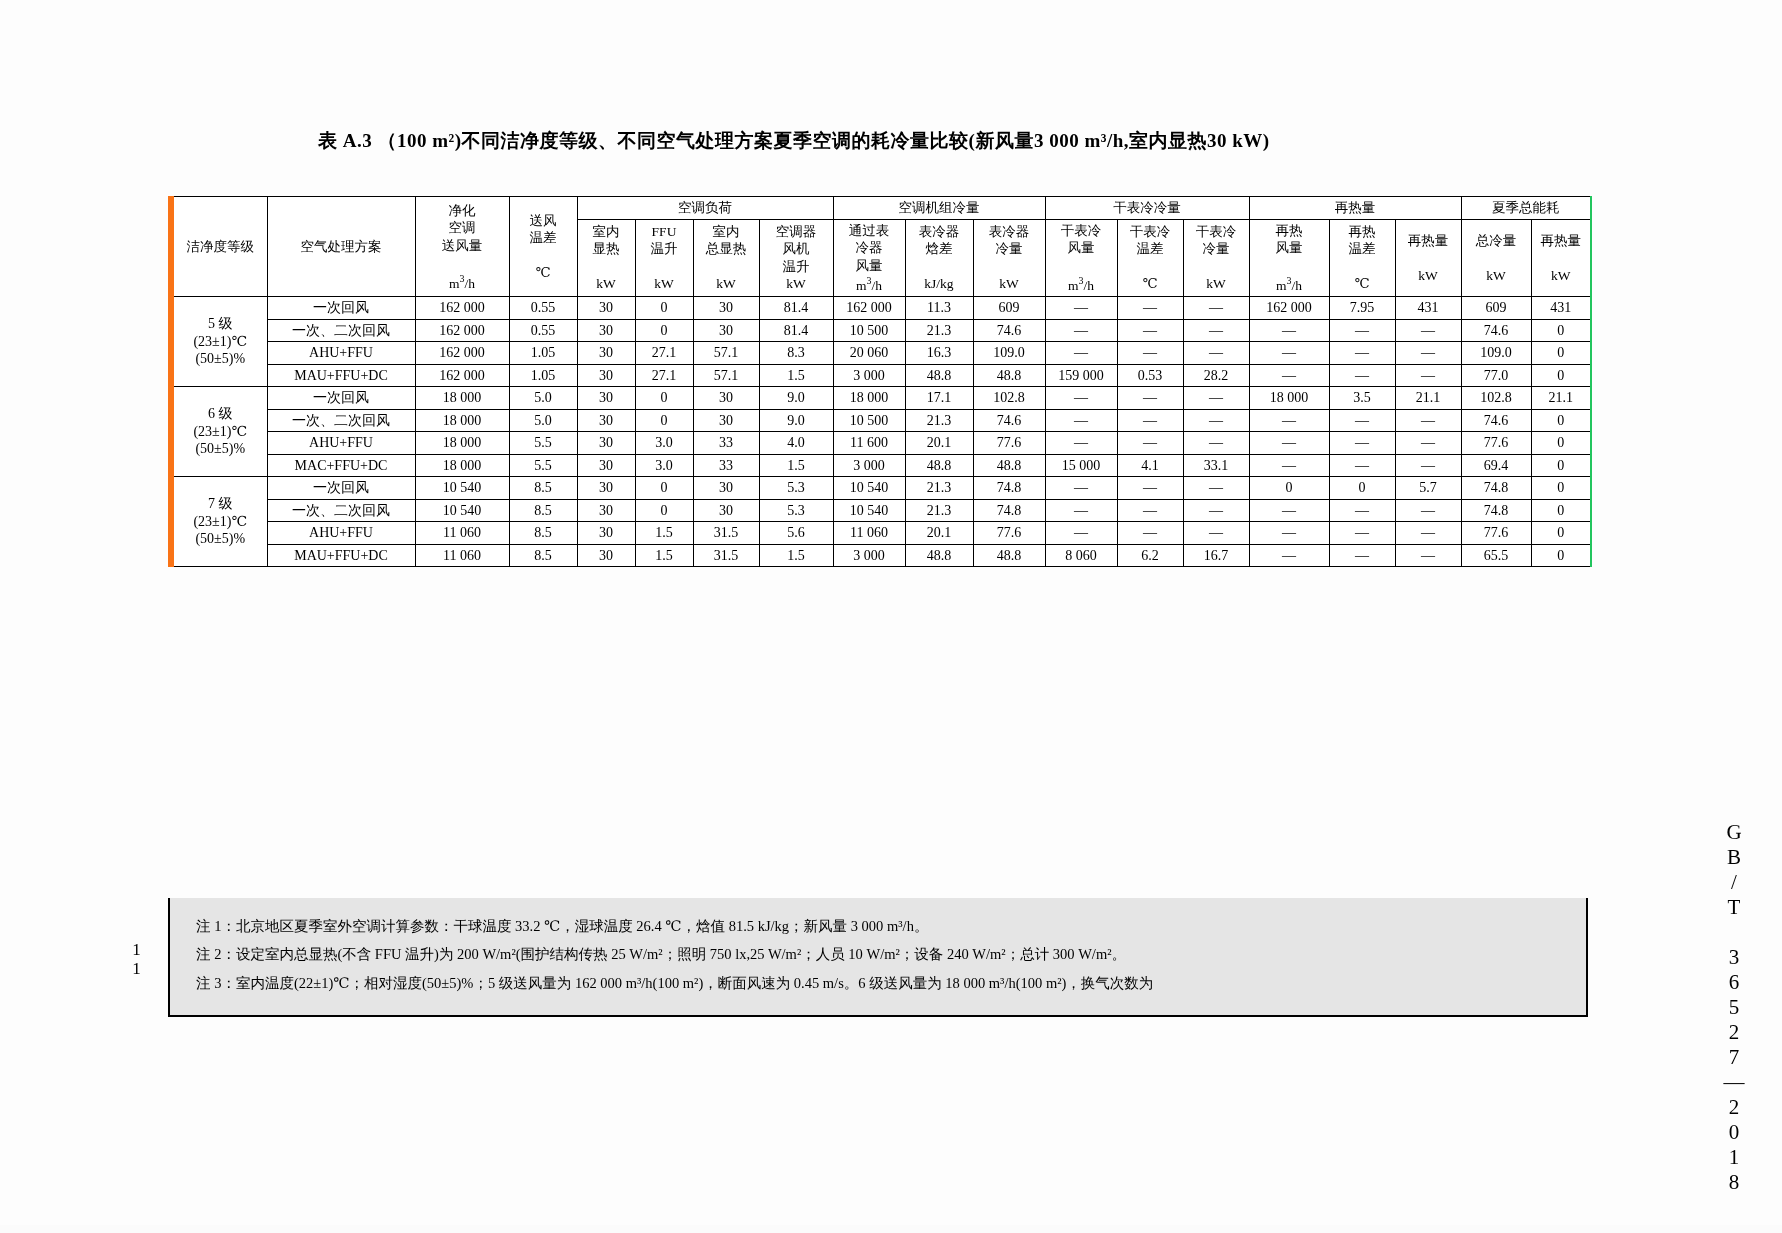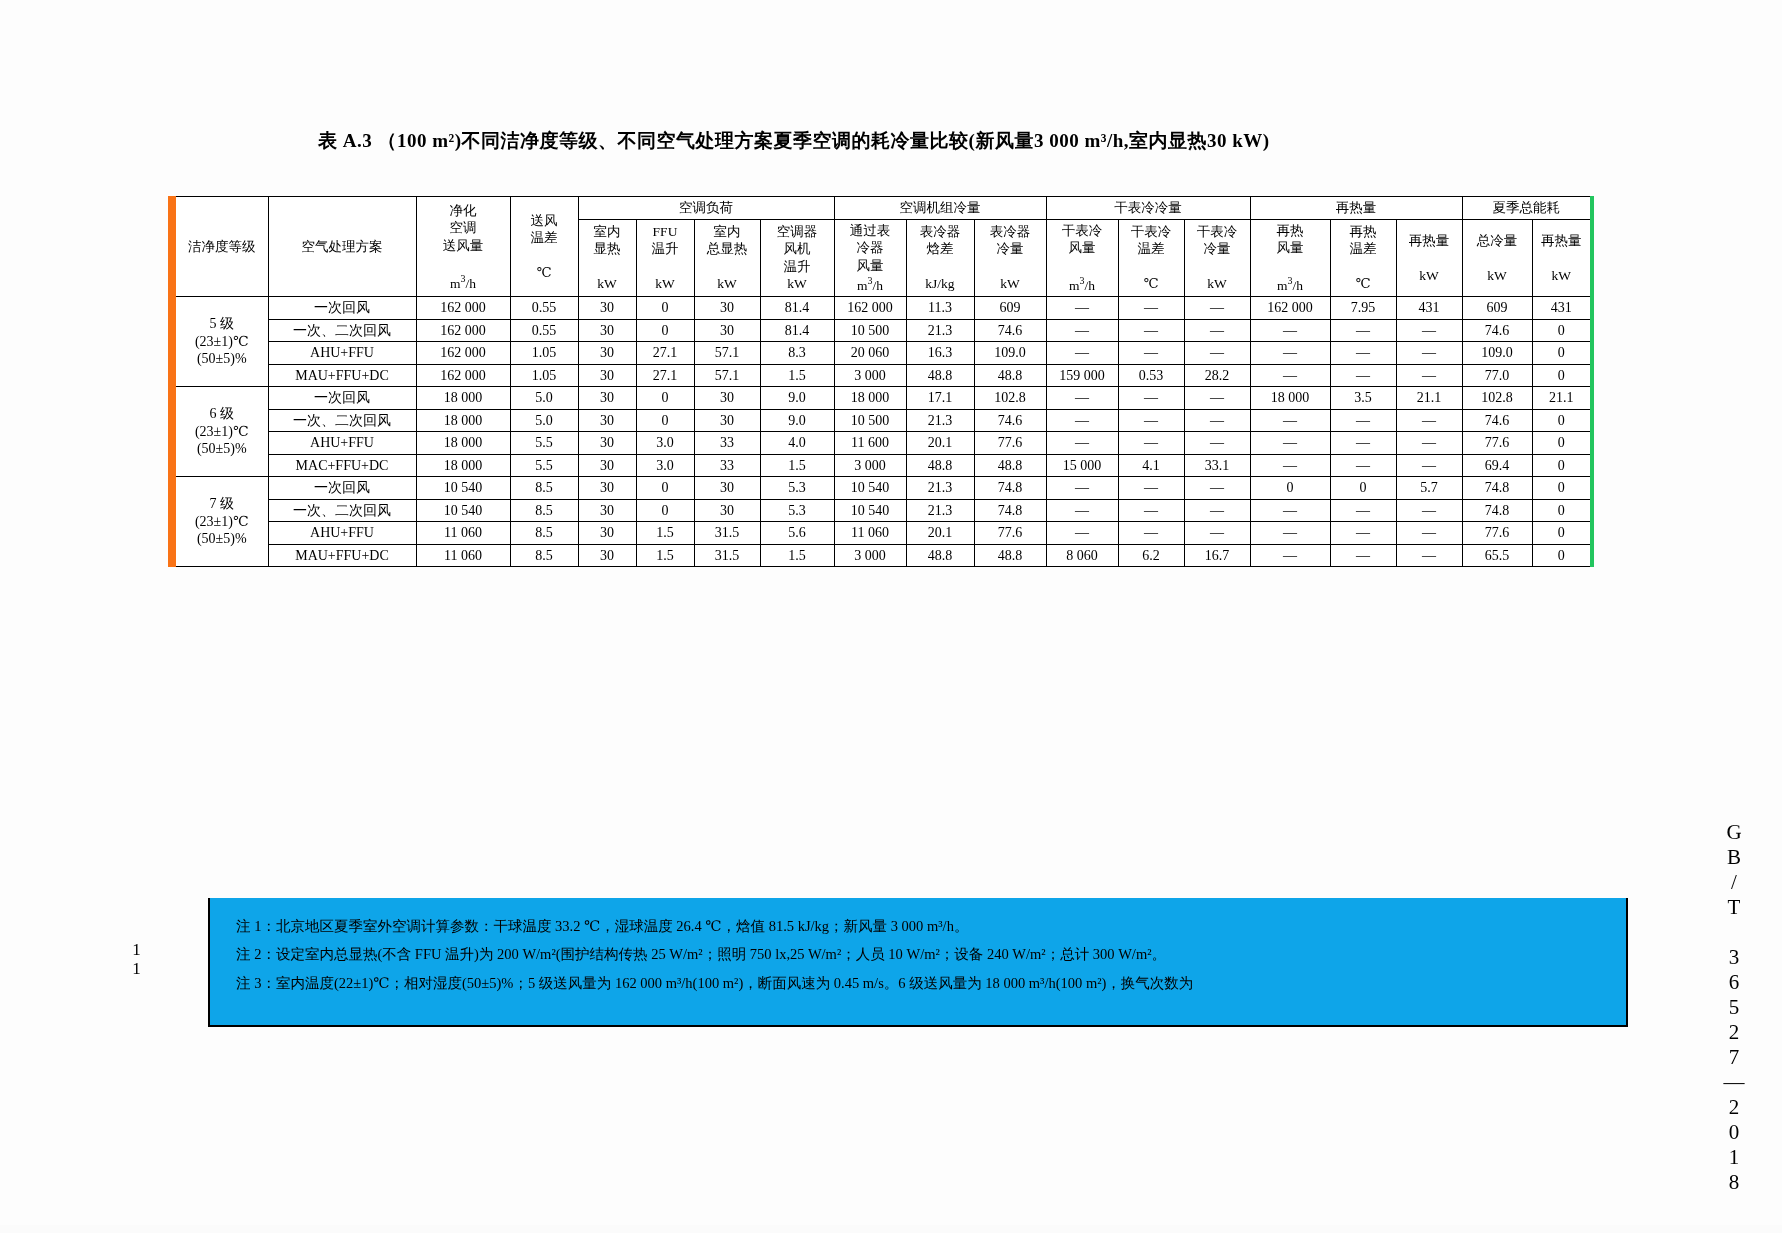--- a/index.html
+++ b/index.html
@@ -37,44 +37,43 @@
   }
   table.main td,table.main th{
     border:1px solid #000;
     text-align:center;
     vertical-align:middle;
     font-size:14px;
     font-weight:normal;
     padding:2px 1px;
     line-height:1.25;
   }
-  table.main .outer-l{border-left:8px solid #f97316;margin-top:32px;}
-  table.main .outer-r{border-right:4px solid #22c55e;}
+  table.main .outer-l{border-left:6px solid #f97316;margin-top:32px;}
+  table.main .outer-r{border-right:2px solid #22c55e;}
   table.main thead td{
     font-size:13.5px;
     line-height:1.3;
   }
   .hdr-group{font-size:15px;}
   .vcell{font-size:13.5px;line-height:1.35;}
   .grade-cell{font-size:14px;line-height:1.7;}
   .scheme{font-size:15px;white-space:nowrap;}
   .num{font-size:15px;}
   .notes{
     position:absolute;
     left:168px;
     top:898px;
     width:1420px;
     border:2px solid #000;
     border-top:none;
     box-sizing:border-box;
-    background:#0ea5e9;
-    padding:14px 26px 28px 26px;
+    background:#e5e5e5;
+    padding:14px 26px 18px 26px;
     font-size:14.5px;
     line-height:1.95;
-    margin-left:40px;
   }
   .notes p{margin:0;text-indent:0;}
   .notes .ind{padding-left:62px;}
   .sideid{
     position:absolute;
     right:36px;
     top:820px;
     font-size:21px;
     letter-spacing:1px;
     writing-mode:vertical-rl;

